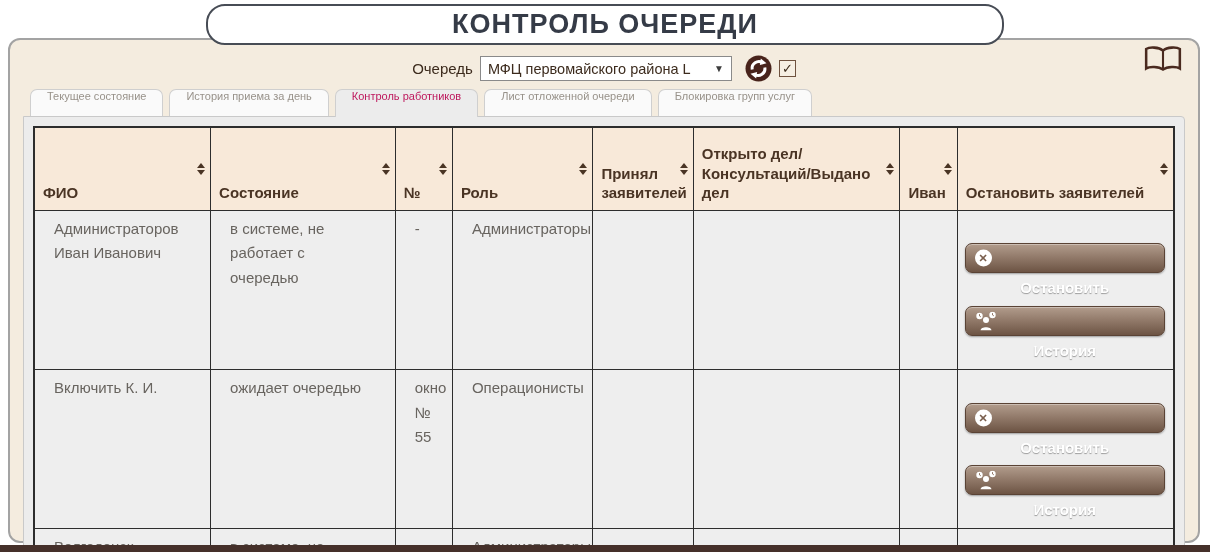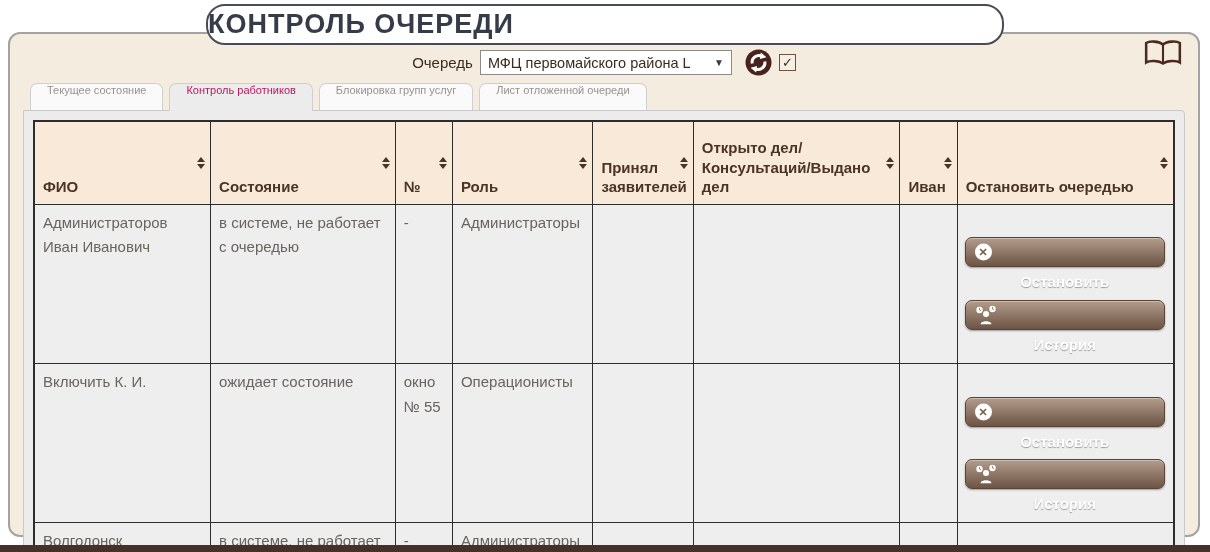--- a/index.html
+++ b/index.html
@@ -3,28 +3,28 @@
 <meta charset="utf-8">
 <style>
   html,body{margin:0;padding:0;}
   body{
     width:1210px;height:552px;position:relative;overflow:hidden;
     background:#ffffff;font-family:"Liberation Sans",sans-serif;
   }
   .bottom-strip{position:absolute;left:0;right:0;bottom:0;height:7px;background:#45302a;}
 
   .panel{
-    position:absolute;left:8px;top:32px;width:1192px;height:505px;box-sizing:border-box;
+    position:absolute;left:8px;top:38px;width:1192px;height:505px;box-sizing:border-box;
     background:#f4ecdf;border:2px solid #a3a3a3;border-radius:12px;
   }
 
   .title-box{
     position:absolute;left:50%;transform:translateX(-50%);top:4px;width:798px;height:41px;
     box-sizing:border-box;background:#ffffff;border:2px solid #474c55;border-radius:19px;
-    display:flex;align-items:center;justify-content:flex-start;z-index:5;
+    display:flex;align-items:center;justify-content:center;z-index:5;
   }
   .title-box h1{margin:0;font-size:27px;font-weight:bold;color:#353b47;letter-spacing:1px;}
 
   .book{position:absolute;top:5px;right:15px;width:40px;height:28px;cursor:pointer;}
 
   .controls{display:flex;align-items:center;justify-content:center;margin-top:15px;gap:7px;position:relative;z-index:1;}
   .ctrl-label{font-size:15px;color:#3c2b1d;}
   .qselect{
     width:252px;height:25px;box-sizing:border-box;background:#fff;border:1px solid #8a8a8a;
     display:flex;align-items:center;padding:0 7px;font-size:14.5px;color:#3c2b1d;cursor:pointer;
@@ -51,21 +51,21 @@
   table{width:100%;border-collapse:collapse;table-layout:fixed;border:2px solid #2d2d2d;}
   th,td{border:1px solid #2d2d2d;box-sizing:border-box;}
   th{
     background:#f8e9d9;color:#4a3424;font-weight:bold;font-size:15px;text-align:left;
     vertical-align:bottom;padding:6px 6px 7px 8px;position:relative;white-space:pre-line;line-height:1.3;
     cursor:pointer;
   }
   .thead-row{height:83px;}
   td{
     background:#eeeeee;color:#68645f;font-size:15px;vertical-align:top;
-    padding:6px 8px;line-height:1.65;white-space:pre-line;
+    padding:6px 19px;line-height:1.65;white-space:pre-line;
   }
   .r0{height:90px;}.r1{height:80px;}.r2{height:80px;}
 
   .sort{position:absolute;right:5px;top:50%;transform:translateY(-50%);display:flex;flex-direction:column;gap:2px;}
   .sort i{display:block;width:0;height:0;border-left:4px solid transparent;border-right:4px solid transparent;}
   .sort .up{border-bottom:5px solid #4a3424;}
   .sort .down{border-top:5px solid #4a3424;}
 
   .action-cell{padding:4px 7px;}
   .qbtn{
@@ -110,23 +110,24 @@
         <polygon points="15.8,3.4 21.5,8.3 14.9,10.1" fill="#fff"></polygon>
         <path d="M19.8 12.4 A6.8 6.8 0 0 1 9.5 19.4" stroke="#fff" stroke-width="3" fill="none"></path>
         <polygon points="11.2,23.6 5.5,18.7 12.1,16.9" fill="#fff"></polygon>
       </svg>
     </button>
     <span class="checkbox">✓</span>
   </div>
 
   <div class="tabs">
     <div class="tab">Текущее состояние</div>
+    <div class="tab">История приема за день</div>
     <div class="tab active">Контроль работников</div>
+    <div class="tab">Лист отложенной очереди</div>
     <div class="tab">Блокировка групп услуг</div>
-    <div class="tab">Лист отложенной очереди</div>
   </div>
 
   <div class="content">
     <table>
       <colgroup>
         <col style="width:176px">
           <col style="width:184px">
           <col style="width:57px">
           <col style="width:140px">
         <col style="width:100px">
@@ -139,21 +140,21 @@
         <th><span>ФИО</span><span class="sort"><i class="up"></i><i class="down"></i></span></th>
         <th><span>Состояние</span><span class="sort"><i class="up"></i><i class="down"></i></span></th>
         <th><span>№</span><span class="sort"><i class="up"></i><i class="down"></i></span></th>
         <th><span>Роль</span><span class="sort"><i class="up"></i><i class="down"></i></span></th>
         <th><span>Принял
 заявителей</span><span class="sort"><i class="up"></i><i class="down"></i></span></th>
         <th><span>Открыто дел/
 Консультаций/Выдано
 дел</span><span class="sort"><i class="up"></i><i class="down"></i></span></th>
         <th><span>Иван</span><span class="sort"><i class="up"></i><i class="down"></i></span></th>
-        <th><span>Остановить очередью</span><span class="sort"><i class="up"></i><i class="down"></i></span></th>
+        <th><span>Остановить заявителей</span><span class="sort"><i class="up"></i><i class="down"></i></span></th>
       </tr>
 
       <tr class="r0">
         <td>Администраторов Иван Иванович</td>
         <td>в системе, не работает с очередью</td>
         <td>-</td>
         <td>Администраторы</td>
         <td></td>
         <td></td>
         <td></td>
@@ -173,21 +174,21 @@
                     <path d="M5.5 19 c0 -4.5 11 -4.5 11 0 Z" fill="#fff"></path>
               </svg>
             </span>
             <span class="qbtn-label">История</span>
           </button>
         </td>
       </tr>
 
       <tr class="r1">
         <td>Включить К. И.</td>
-        <td>ожидает состояние</td>
+        <td>ожидает очередью</td>
         <td>окно
 № 55</td>
         <td>Операционисты</td>
         <td></td>
         <td></td>
         <td></td>
         <td class="action-cell">
           <button class="qbtn">
             <span class="ic stop-ic">✕</span>
             <span class="qbtn-label">Остановить</span>

